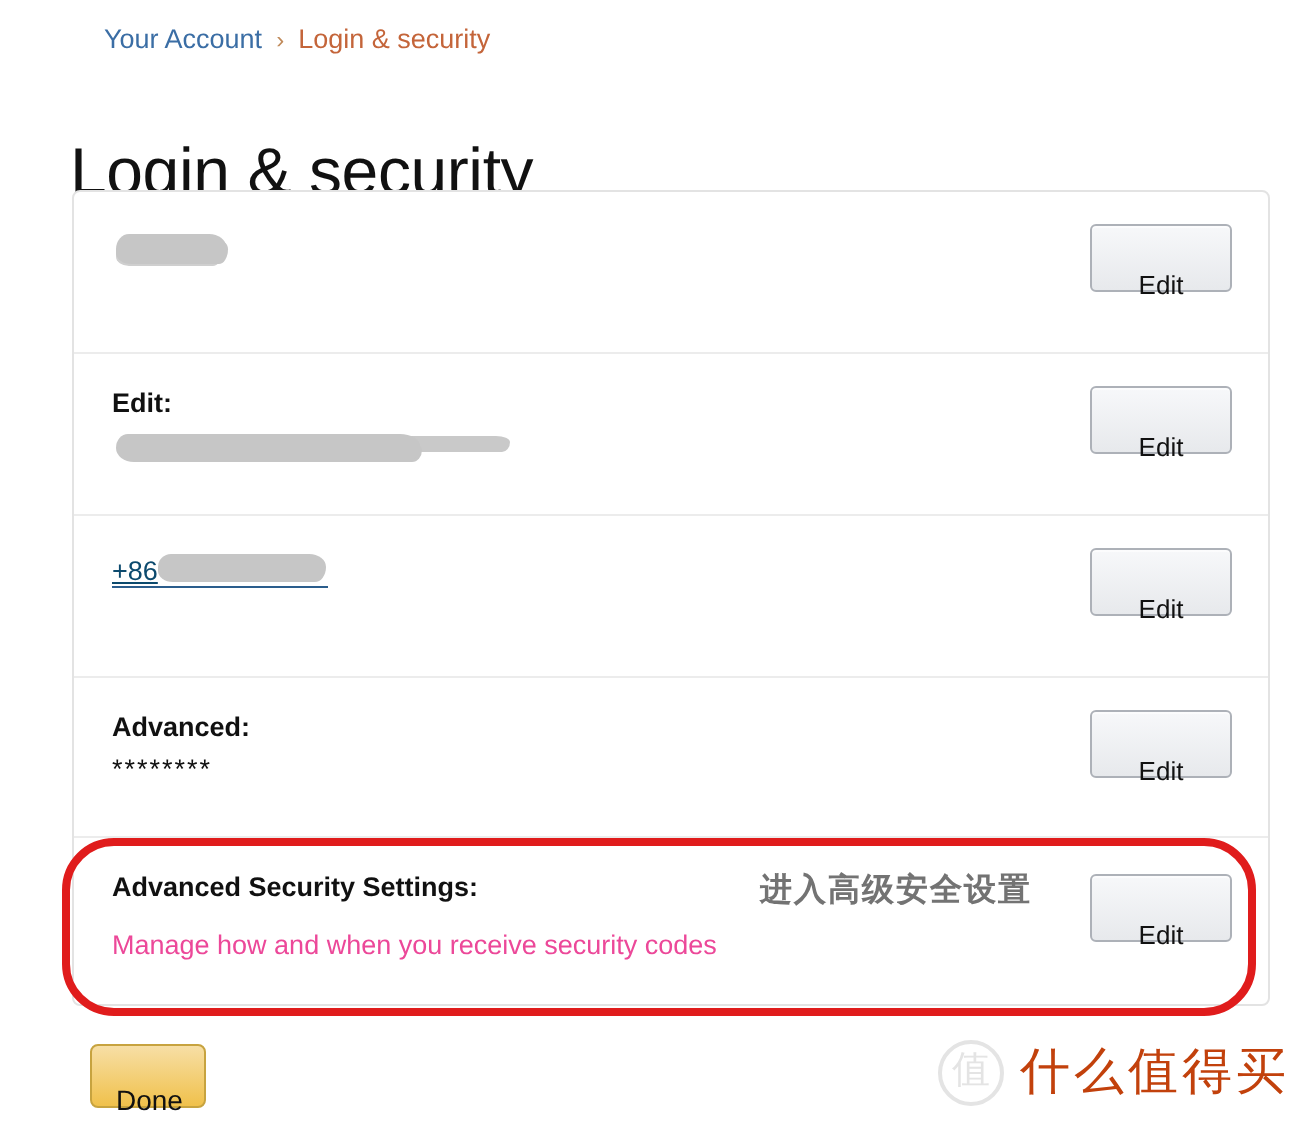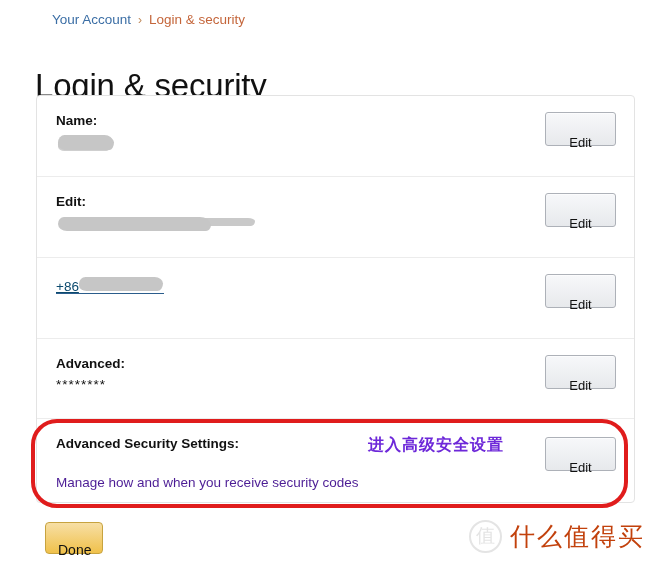--- a/index.html
+++ b/index.html
@@ -78,23 +78,23 @@
   .row-adv    { height: 83px; }
 
   .row-label {
     font-size: 13.5px;
     font-weight: bold;
     color: #111111;
     line-height: 18px;
   }
   .row-sub {
     font-size: 13.5px;
-    color: #4c1d95;
+    color: #ec4899;
     line-height: 20px;
-    margin-top: 20px;
+    margin-top: 10px;
   }
   .row-value {
     font-size: 13.5px;
     color: #111111;
     line-height: 18px;
     margin-top: 3px;
     letter-spacing: 1px;
   }
 
   
@@ -176,25 +176,25 @@
     top: 419px;
     width: 597px;
     height: 89px;
     border: 4px solid #e01c1c;
     border-radius: 26px;
     box-sizing: border-box;
     pointer-events: none;
   }
   .anno-text {
     position: absolute;
-    left: 368px;
+    left: 380px;
     top: 435px;
     font-size: 16px;
     font-weight: bold;
-    color: #6d28d9;
+    color: #737373;
     letter-spacing: 1px;
     white-space: nowrap;
     font-family: "DejaVu Sans", sans-serif;
   }
 
   
   .done-btn {
     position: absolute;
     left: 45px;
     top: 522px;
@@ -247,21 +247,20 @@
 
 <div class="breadcrumb">
   <span class="crumb-root">Your Account</span><span class="crumb-sep">›</span><span class="crumb-current">Login &amp; security</span>
 </div>
 
 <h1 class="page-title">Login &amp; security</h1>
 
 <div class="card">
 
   <div class="row row-name">
-    <div class="row-label">Name:</div>
     <span class="redact redact-name"></span>
     <button class="edit-btn">Edit</button>
   </div>
 
   <div class="row row-email">
     <div class="row-label">Edit:</div>
     <span class="redact redact-email"></span>
     <button class="edit-btn">Edit</button>
   </div>
 

